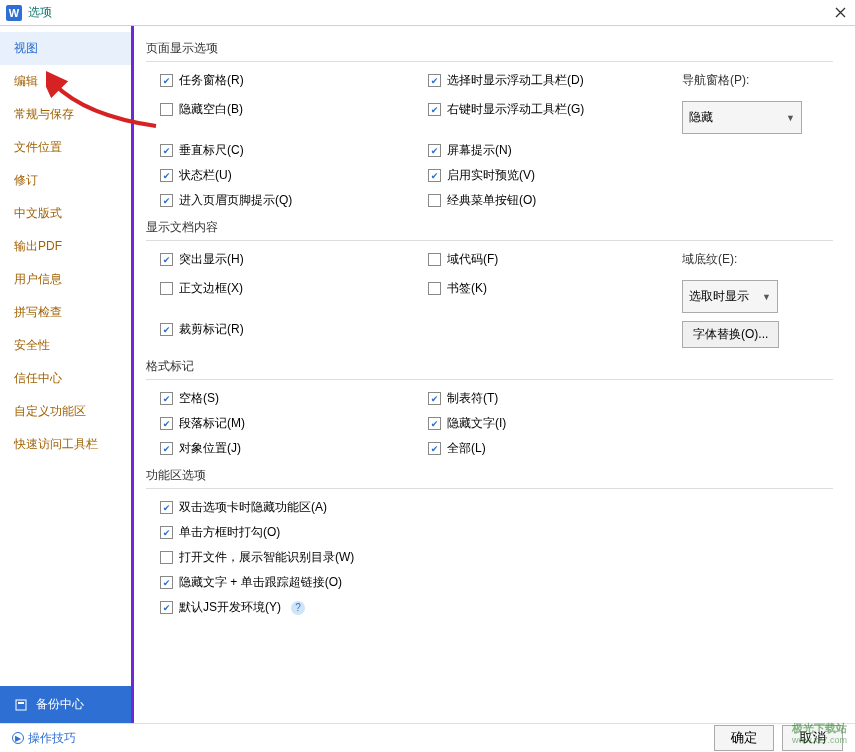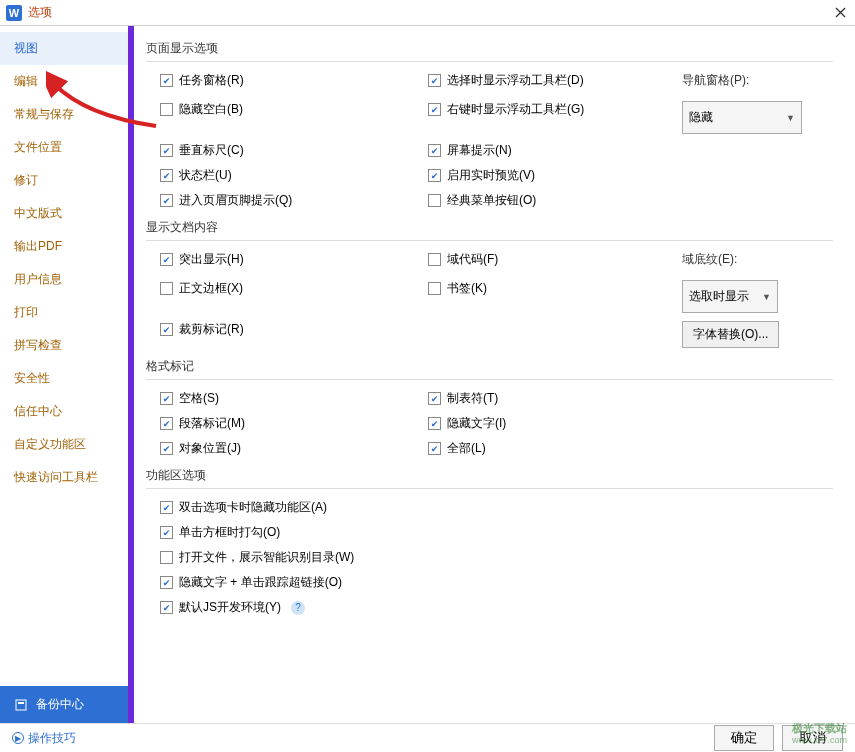--- a/index.html
+++ b/index.html
@@ -25,35 +25,35 @@
   background: #2e6fd3;
   color: #fff;
   font-weight: bold;
   font-size: 11px;
   display: flex;
   align-items: center;
   justify-content: center;
   border-radius: 2px;
   margin-right: 6px;
 }
-.titlebar .title { flex: 1; color: #c2410c; font-family: Liberation Mono, monospace; }
+.titlebar .title { flex: 1; color: #0f766e; font-family: Liberation Mono, monospace; }
 .titlebar .close {
   width: 18px; height: 18px;
   display: flex; align-items: center; justify-content: center;
   cursor: pointer;
   font-size: 14px;
 }
 .main-area {
   display: flex;
   height: 698px;
   border-bottom: 1px solid #e0e0e0;
 }
 .sidebar {
   width: 134px;
-  border-right: 6px solid #6d28d9;
+  border-right: 3px solid #6d28d9;
   display: flex;
   flex-direction: column;
 }
 .sidebar-items { flex: 1; padding-top: 6px; }
 .sidebar-item {
   padding: 8px 14px;
   cursor: pointer;
   color: #a16207;
 }
 .sidebar-item.active {
@@ -210,21 +210,20 @@
   <div class="sidebar">
     <div class="sidebar-items" id="sidebar-items">
         <div class="sidebar-item active">视图</div>
         <div class="sidebar-item">编辑</div>
         <div class="sidebar-item">常规与保存</div>
         <div class="sidebar-item">文件位置</div>
         <div class="sidebar-item">修订</div>
         <div class="sidebar-item">中文版式</div>
         <div class="sidebar-item">输出PDF</div>
         <div class="sidebar-item">用户信息</div>
-        <div class="sidebar-item">打印</div>
         <div class="sidebar-item">拼写检查</div>
         <div class="sidebar-item">安全性</div>
         <div class="sidebar-item">信任中心</div>
         <div class="sidebar-item">自定义功能区</div>
         <div class="sidebar-item">快速访问工具栏</div>
       </div>
     <div class="backup-center">
       <svg viewBox="0 0 14 14">
           <rect x="2" y="2" width="10" height="10" fill="none" stroke="#fff" stroke-width="1"></rect>
           <rect x="4" y="4" width="6" height="2" fill="#fff"></rect>

